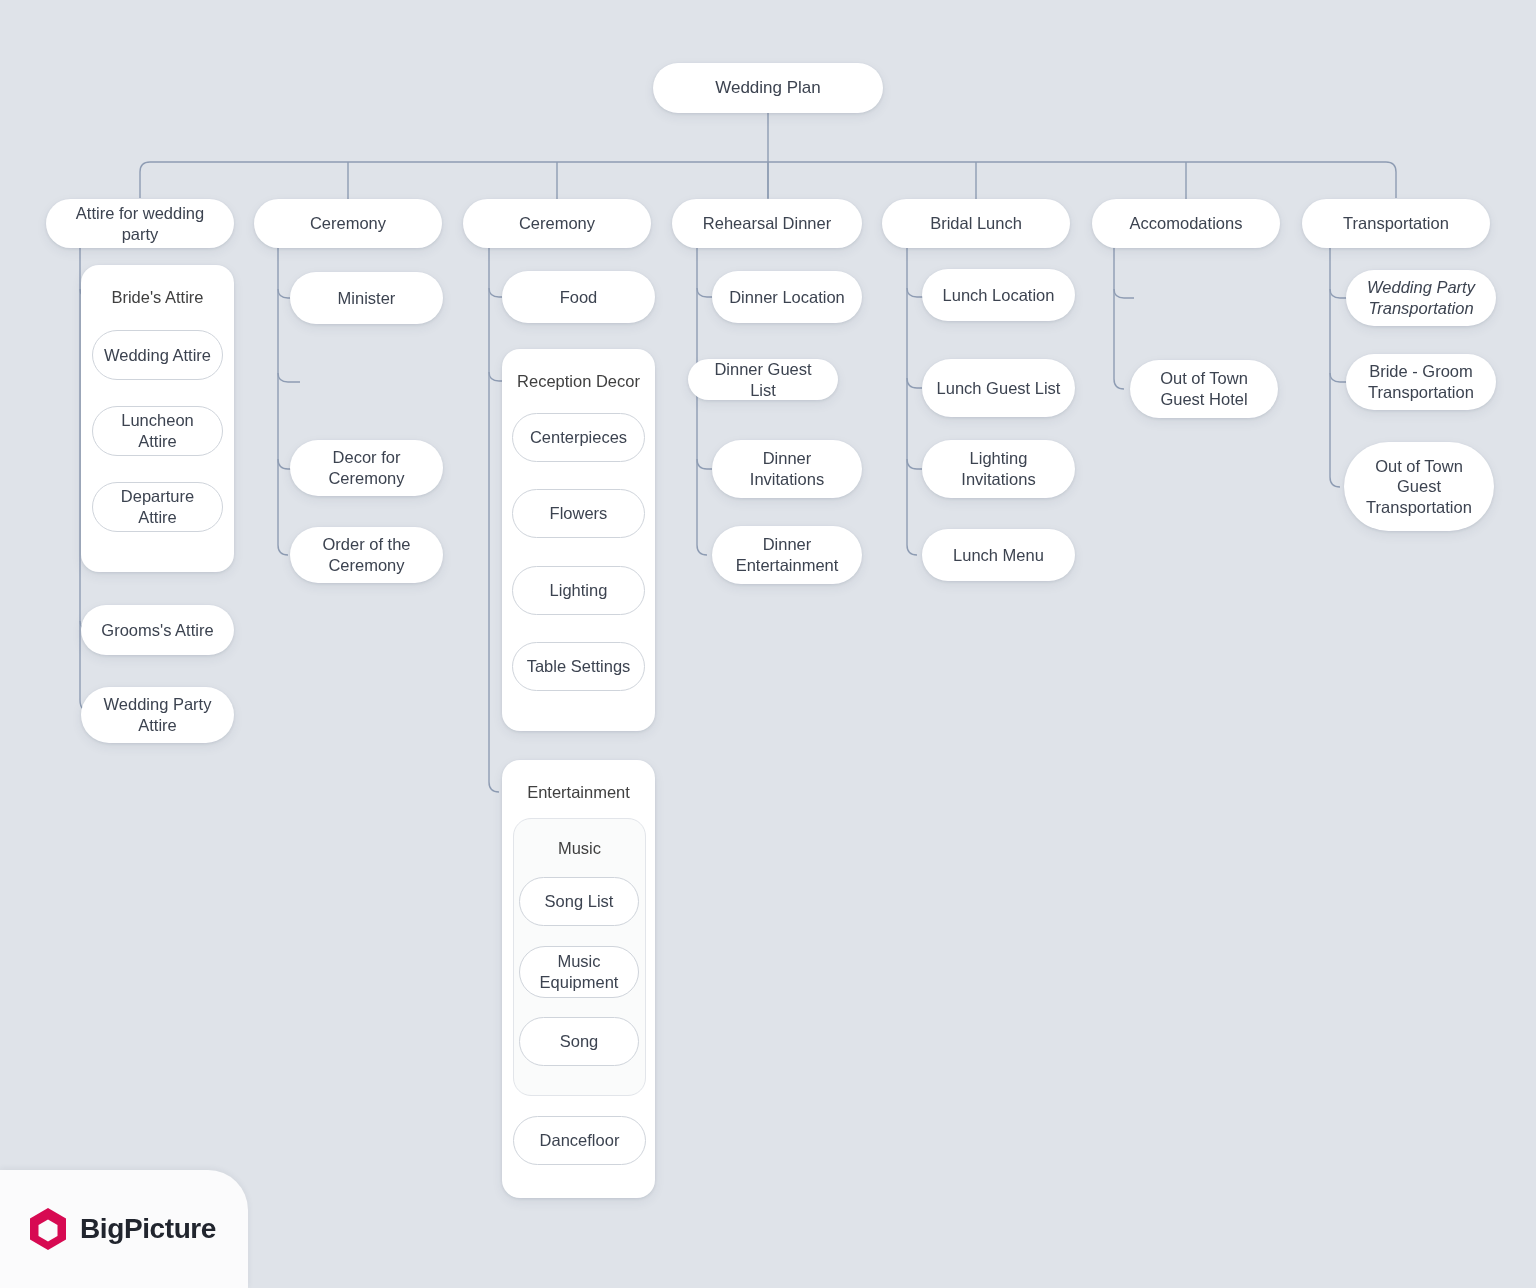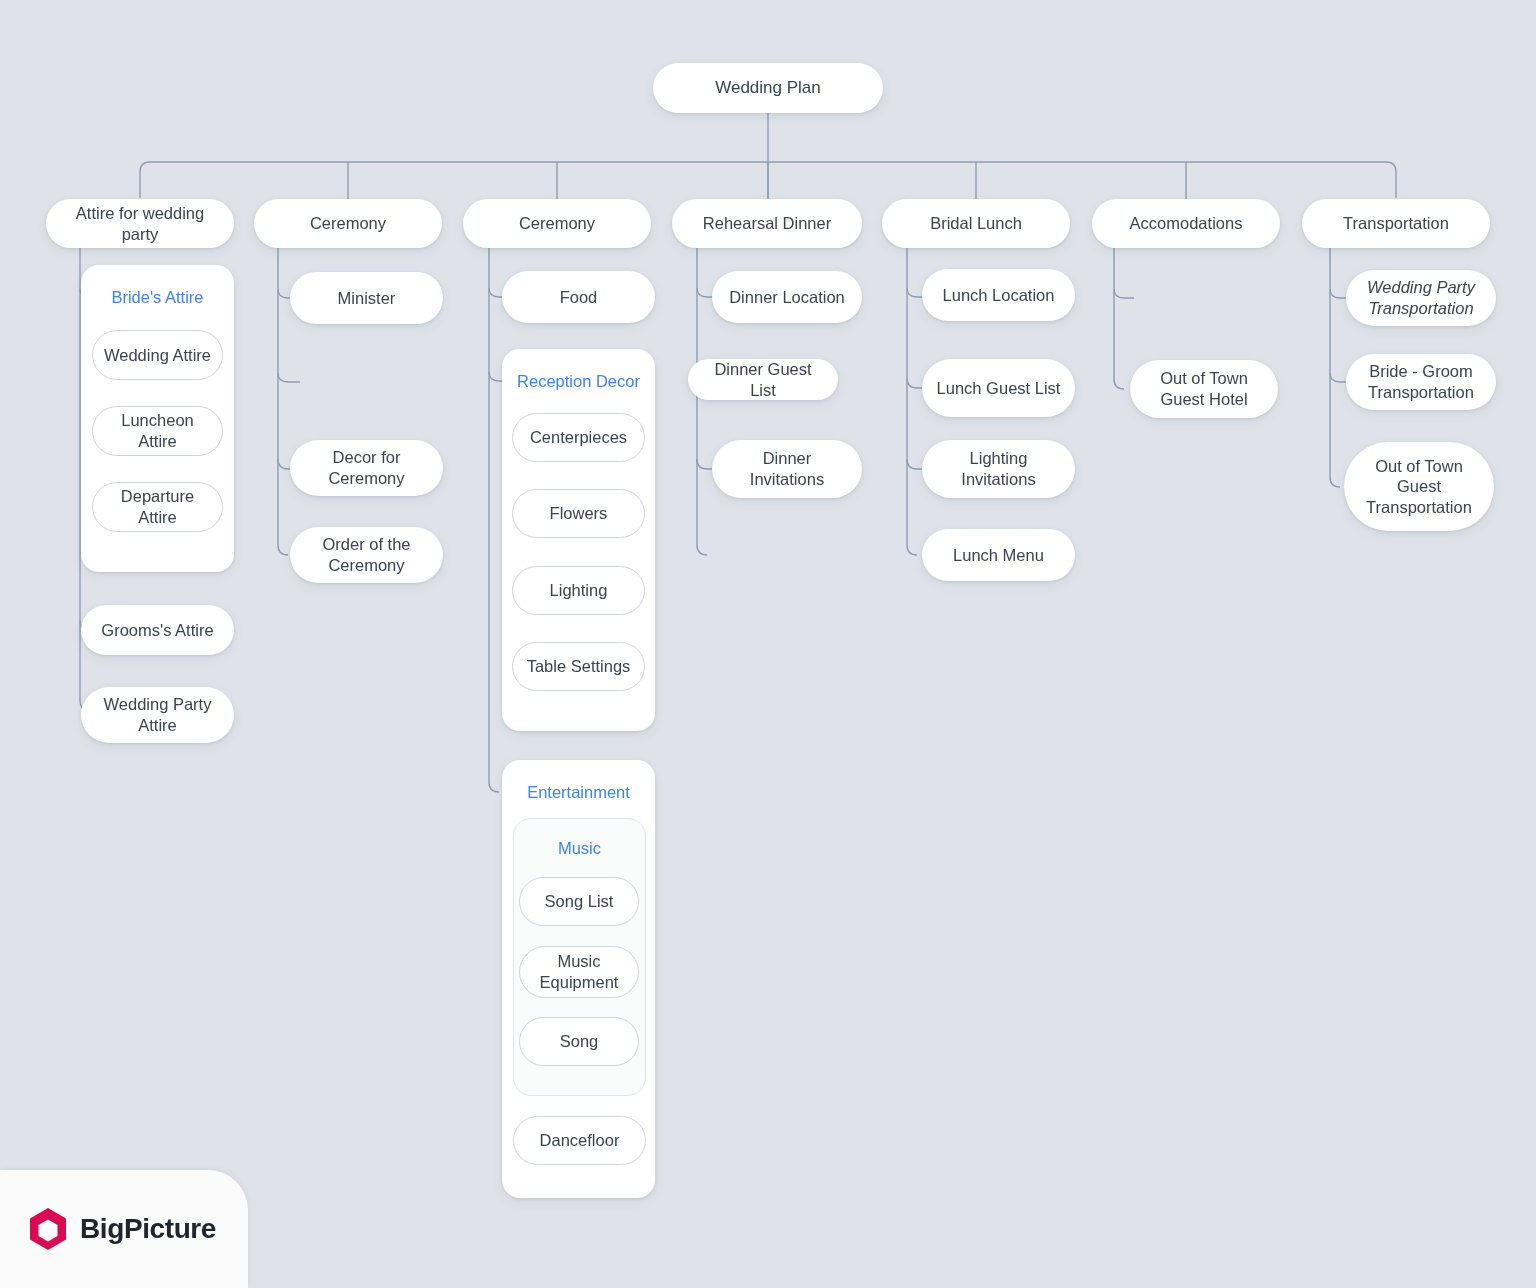--- a/index.html
+++ b/index.html
@@ -63,21 +63,21 @@
     z-index: 2;
     background: #ffffff;
     border-radius: 18px;
     box-shadow: 0 1px 3px rgba(40,55,80,.12), 0 4px 12px rgba(40,55,80,.07);
   }
   .group > .group-title {
     position: absolute;
     left: 0; right: 0;
     text-align: center;
     font-size: 16.5px;
-    color: #3b82f6;
+    color: #404040;
   }
   
   .group.soft {
     background: #fafbfb;
     border: 1px solid #e2e5ea;
     box-shadow: none;
     border-radius: 18px;
   }
 
   
@@ -270,20 +270,23 @@
 
   <div class="node" style="left:712px; top:271px; width:150px; height:52px;">
     <span>Dinner Location</span>
   </div>
   <div class="node" style="left:688px; top:359px; width:150px; height:41px;">
     <span>Dinner Guest List</span>
   </div>
   <div class="node" style="left:712px; top:440px; width:150px; height:58px;">
     <span>Dinner Invitations</span>
   </div>
+  <div class="node" style="left:712px; top:526px; width:150px; height:58px;">
+    <span>Dinner Entertainment</span>
+  </div>
 
   <div class="node" style="left:922px; top:269px; width:153px; height:52px;">
     <span>Lunch Location</span>
   </div>
   <div class="node" style="left:922px; top:359px; width:153px; height:58px;">
     <span>Lunch Guest List</span>
   </div>
   <div class="node" style="left:922px; top:440px; width:153px; height:58px;">
     <span>Lighting Invitations</span>
   </div>

